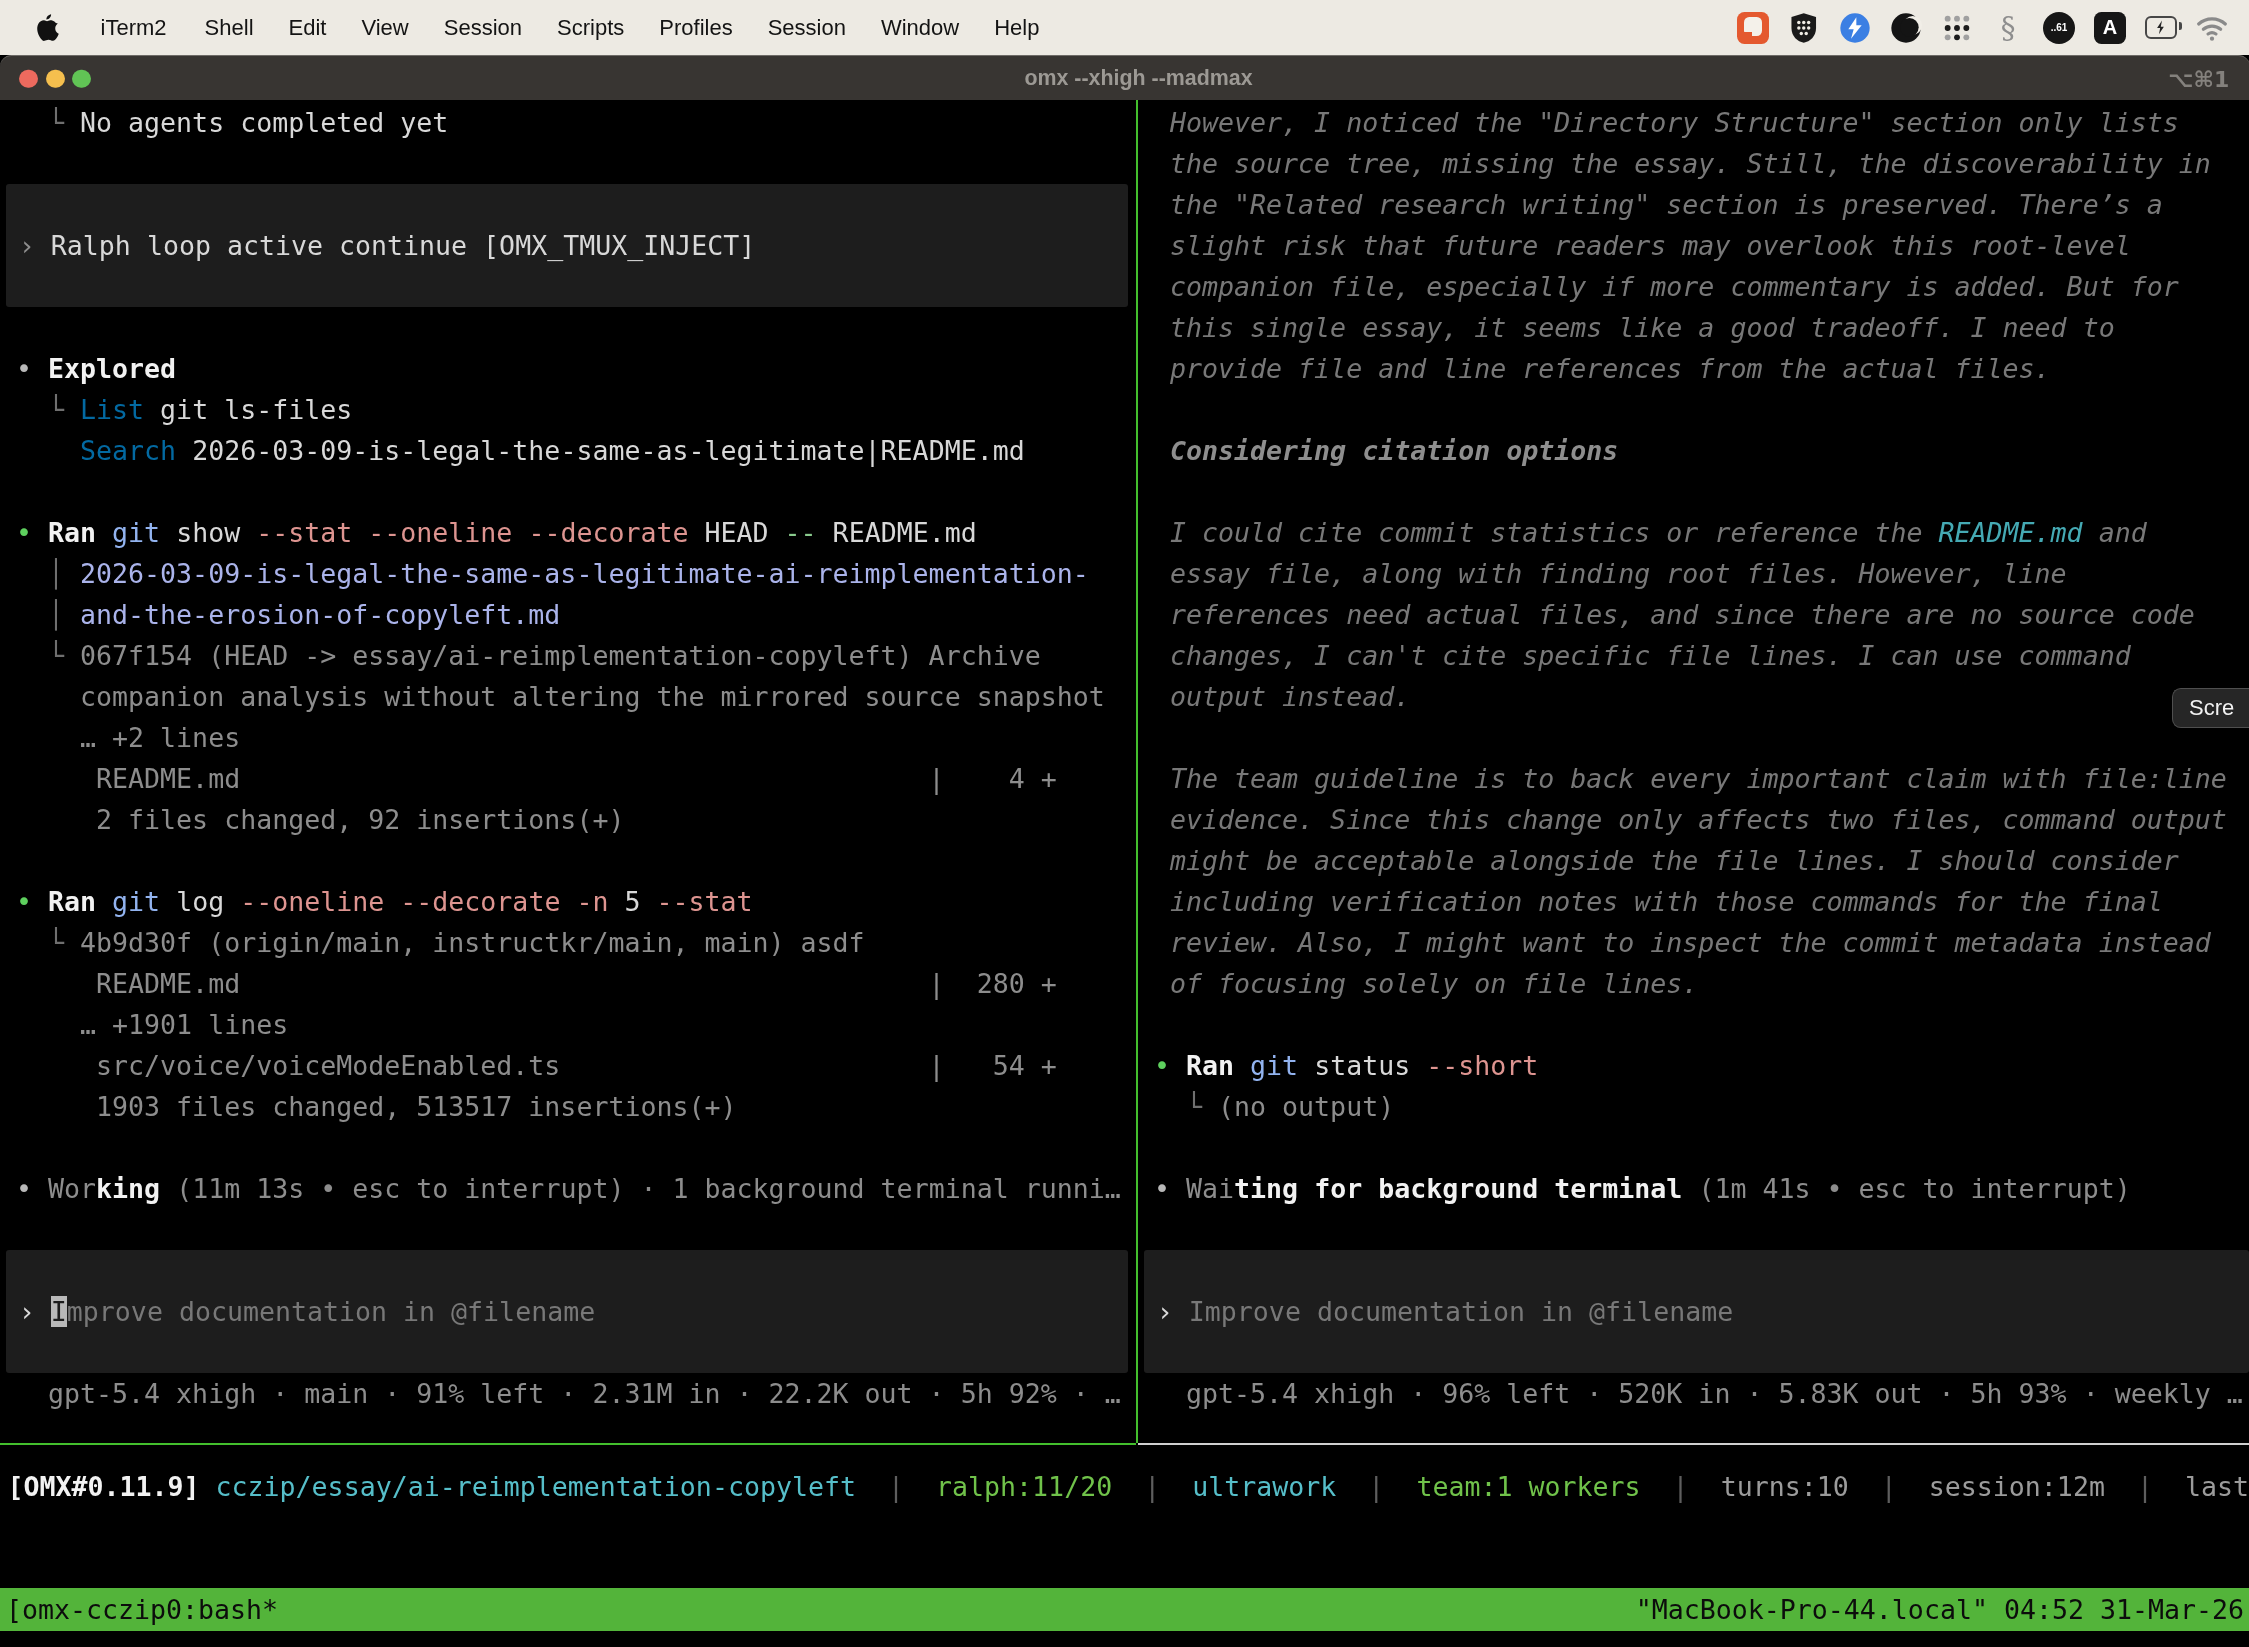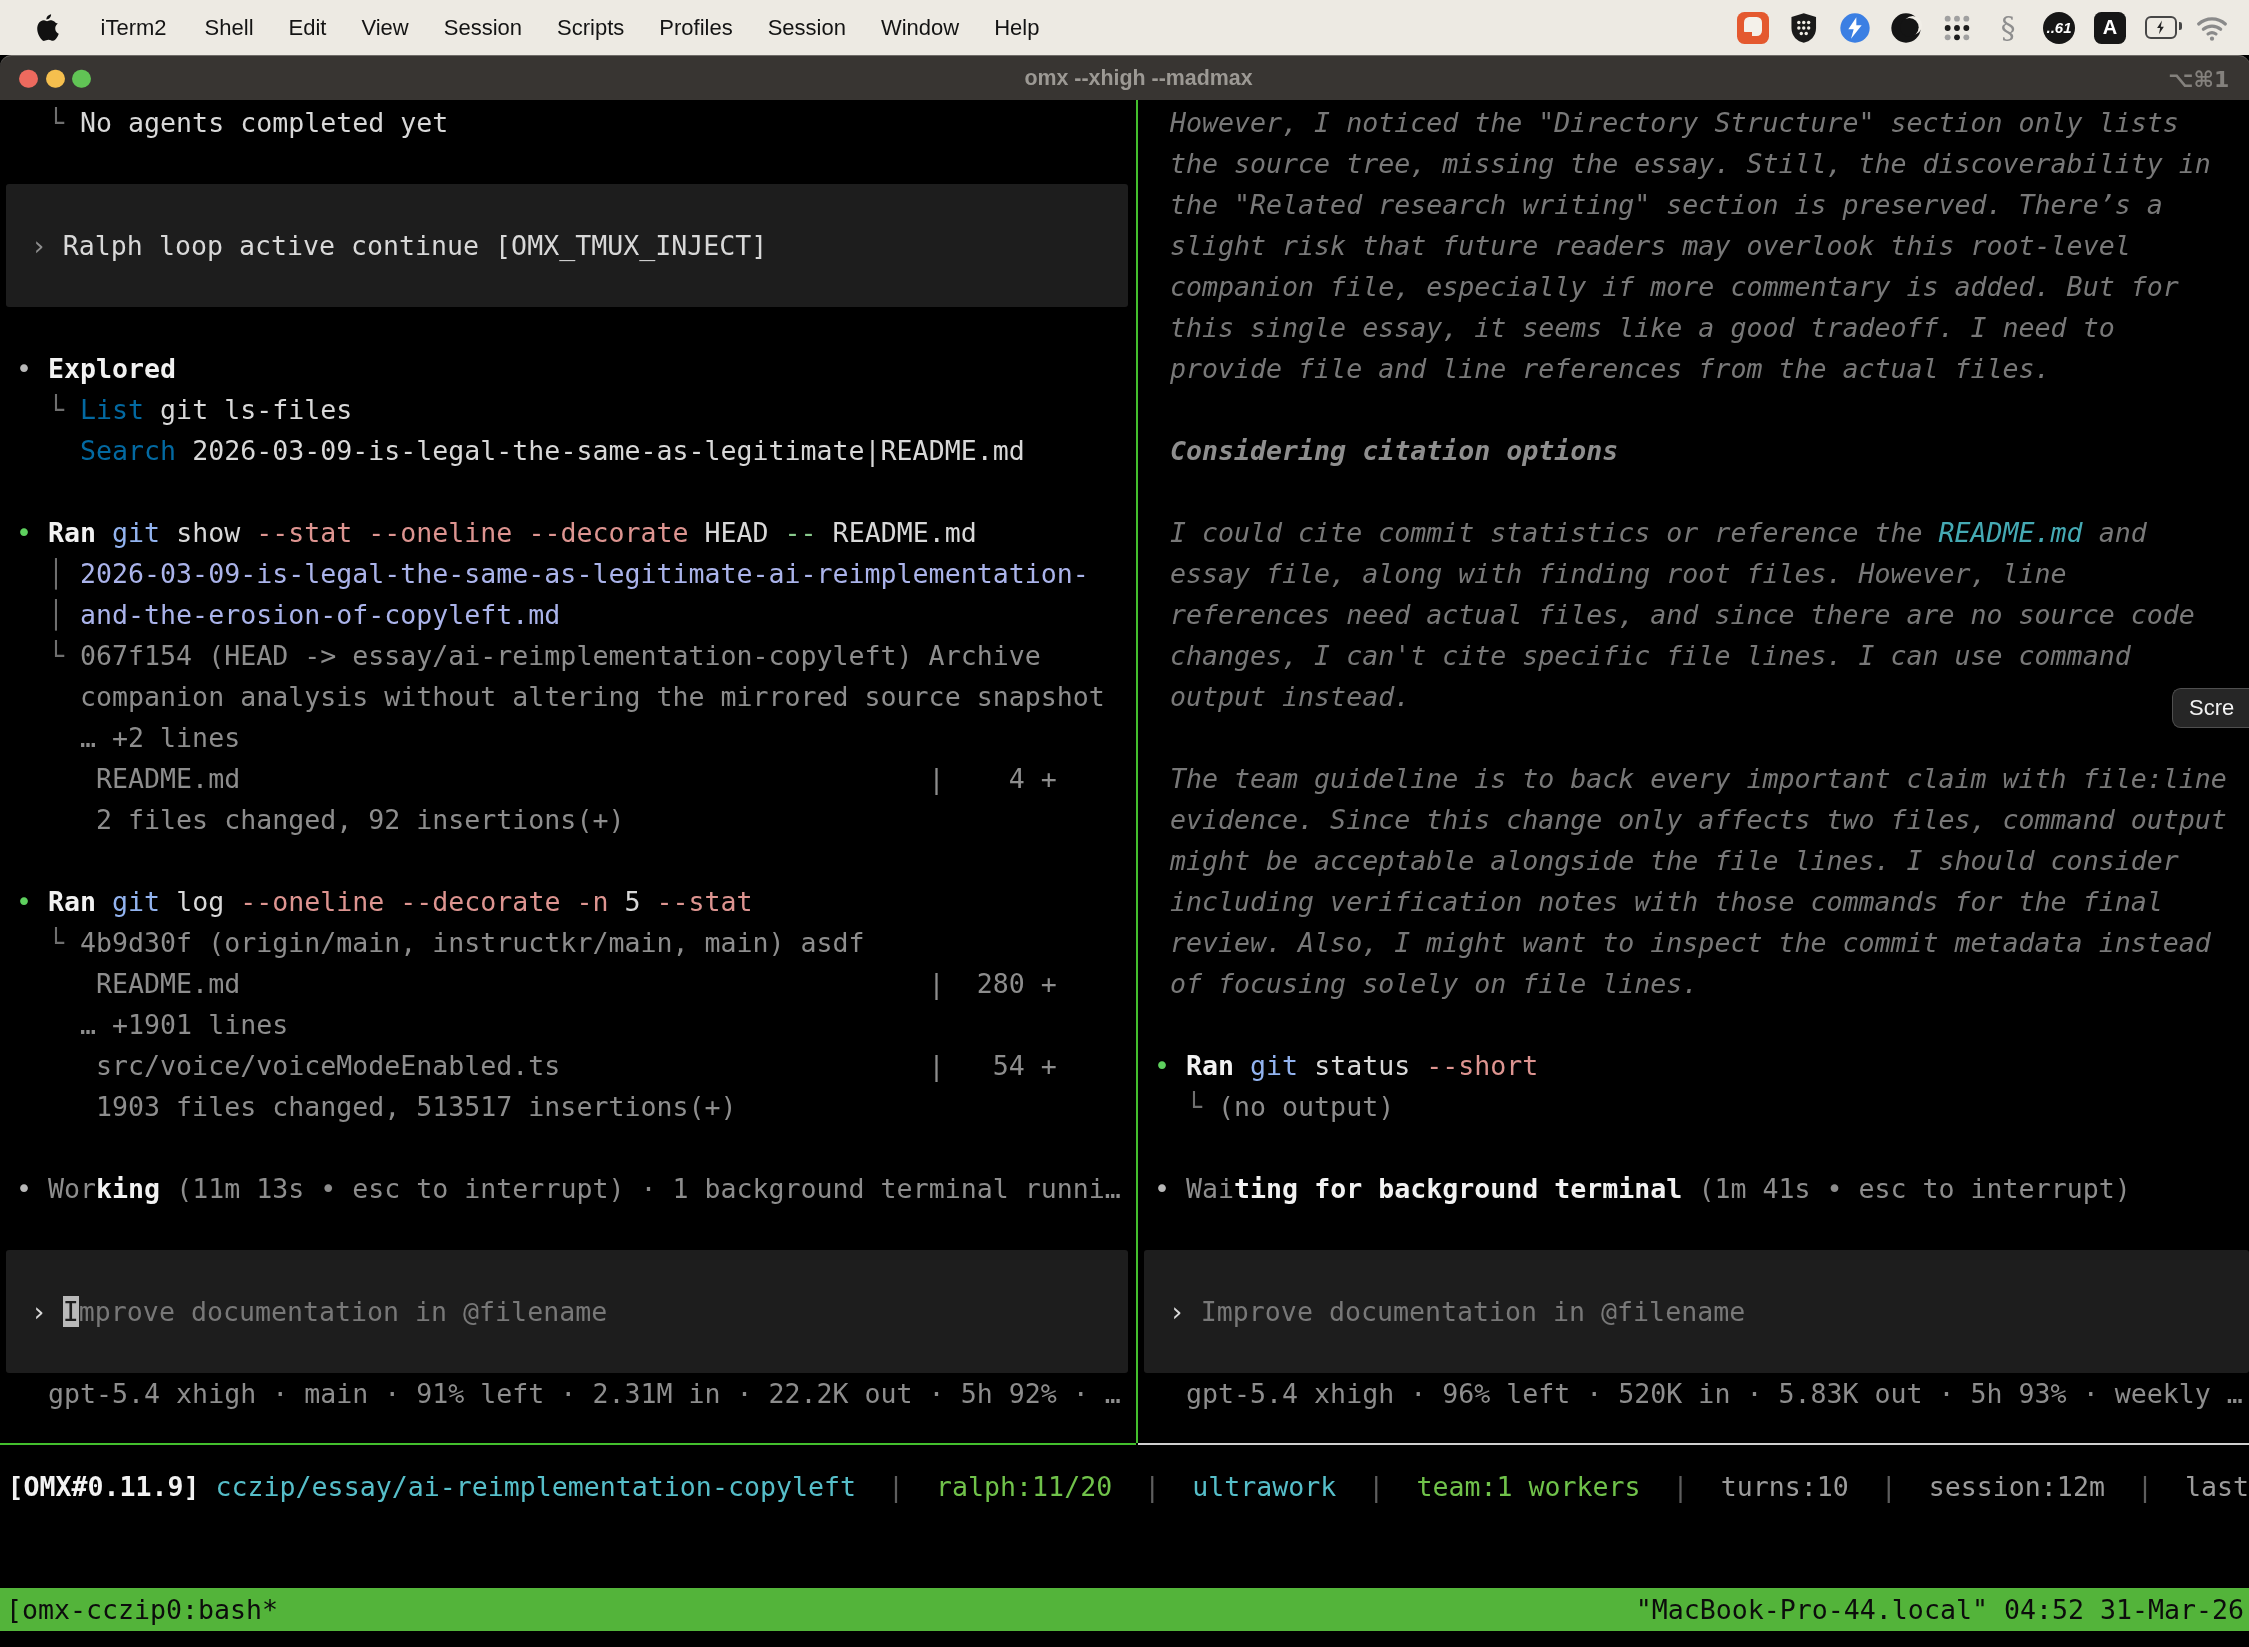--- a/index.html
+++ b/index.html
@@ -10,22 +10,22 @@
     padding:0 22px 0 34px;box-sizing:border-box;font-family:"Liberation Sans",sans-serif;font-size:22px;color:#141414;}
   .apple{width:26.6px;height:31px;margin-right:40px;display:flex;align-items:center;}
   .appname{font-weight:normal;margin-right:38px;}
   .menu-items{display:flex;gap:35px;}
   .menu-item{white-space:nowrap;}
   .mb-status{margin-left:auto;display:flex;align-items:center;gap:19px;}
   .ic{width:32px;height:32px;display:flex;align-items:center;justify-content:center;position:relative;}
   .or{background:#e4592f;border-radius:7.4px;}
   .orin{position:absolute;inset:5.9px 6.6px 8px 6.6px;background:#f4f1ea;border-radius:5.2px;}
   .ortail{position:absolute;left:7.4px;bottom:3.7px;width:7.4px;height:7.4px;background:#e4592f;}
-  .b61{width:32px;height:32px;border-radius:50%;background:#161616;color:#fff;font-size:15px;font-weight:bold;
-    display:flex;align-items:center;justify-content:center;letter-spacing:0;font-style:italic;}
+  .b61{width:32px;height:32px;border-radius:50%;background:#161616;color:#fff;font-size:10px;font-weight:bold;
+    display:flex;align-items:center;justify-content:center;letter-spacing:0;}
   .abadge{width:32px;height:32px;border-radius:7.4px;background:#161616;color:#fff;font-size:20px;font-weight:bold;
     display:flex;align-items:center;justify-content:center;}
   .batt{width:37px;height:18.5px;border:2.2px solid #474747;border-radius:5.9px;position:relative;display:flex;align-items:center;justify-content:center;}
   .batt::after{content:'';position:absolute;right:-7.4px;top:3.7px;width:3.7px;height:8px;background:#474747;border-radius:0 2.2px 2.2px 0;}
 
   
   .titlebar{position:absolute;top:55px;left:0;right:0;height:46px;background:#383532;border-top:1.5px solid #6e6b67;
     border-radius:11.8px 11.8px 0 0;box-sizing:border-box;}
   .tl{position:absolute;top:50%;transform:translateY(-50%);width:18.5px;height:18.5px;border-radius:50%;}
   .tl.r{left:19px;background:#ed6a5e;} .tl.y{left:46px;background:#f5bf4e;} .tl.g{left:72px;background:#61c455;}
@@ -33,21 +33,21 @@
     font-family:"Liberation Sans",sans-serif;font-size:21.4px;font-weight:bold;margin-left:27px;}
   .wshort{position:absolute;right:20.7px;top:50%;transform:translateY(-50%);color:#84817d;font-size:22px;font-weight:bold;
     font-family:"DejaVu Sans",sans-serif;}
 
   
   .term{position:absolute;top:100px;left:0;right:0;bottom:0;background:#000;}
   .pane{position:absolute;top:1.5px;font-size:26.6px;line-height:41px;white-space:pre;}
   .pane.left{left:0;width:1136px;}
   .pane.right{left:1138px;width:1112px;}
   .row{height:41px;padding-left:16px;}
-  .box{background:#1d1d1d;padding:41px 16px;margin:0 8px 0 5.9px;border-radius:3px;}
+  .box{background:#1d1d1d;padding:41px 4px;margin:0 8px 0 5.9px;border-radius:3px;}
   .box .row{padding-left:8.9px;}
   .pane.right .box{margin:0 1.5px 0 5.9px;}
 
   .vdiv{position:absolute;left:1136px;top:0;width:2.2px;height:1343px;background:#43bf2d;}
   .hb-left{position:absolute;top:1343px;left:0;width:1136px;height:2.2px;background:#43bf2d;}
   .hb-right{position:absolute;top:1343px;left:1138px;right:0;height:2.2px;background:#cfcfcf;}
 
   .omxline{position:absolute;top:1366px;left:0;right:0;height:41px;line-height:41px;font-size:26.6px;white-space:pre;padding-left:7.4px;}
   .tmuxbar{position:absolute;top:1488px;left:0;right:0;height:43px;background:#53b43a;color:#0c0c0c;font-size:26.6px;
     line-height:43px;display:flex;justify-content:space-between;padding:0 5.9px;box-sizing:border-box;white-space:pre;}

